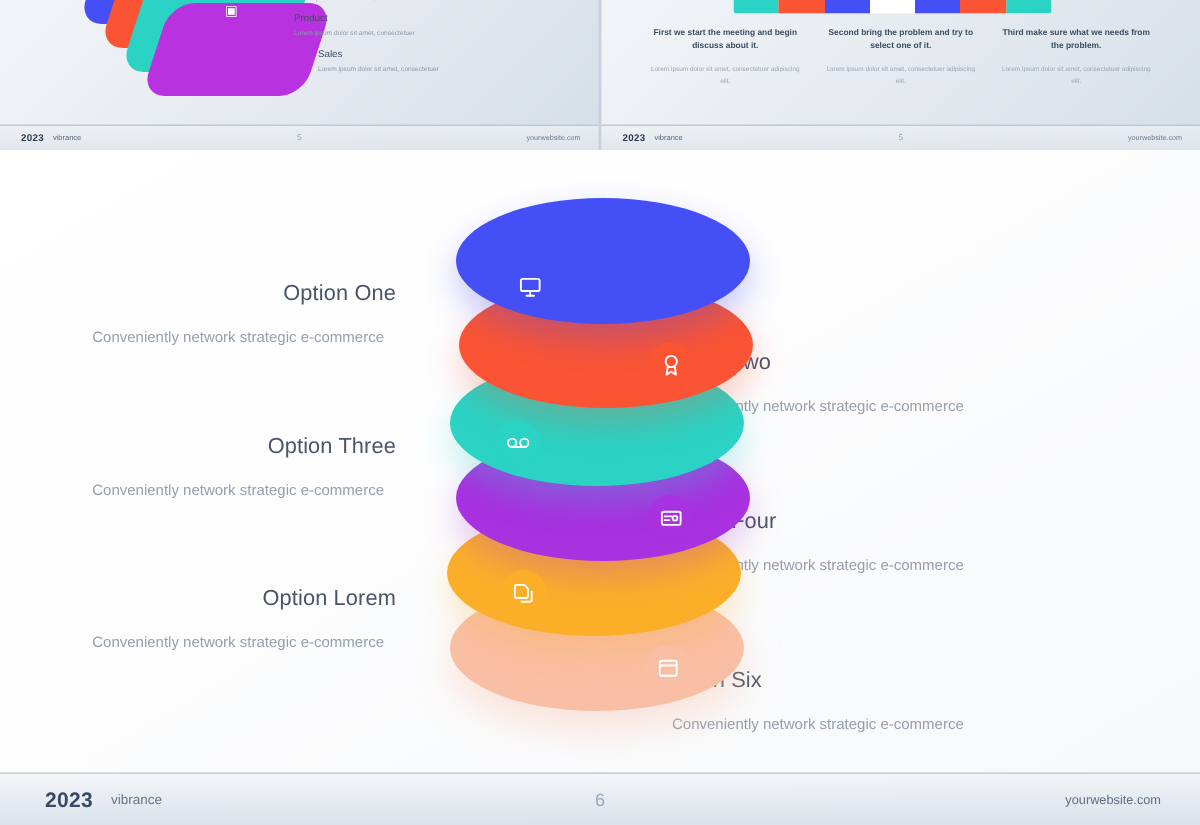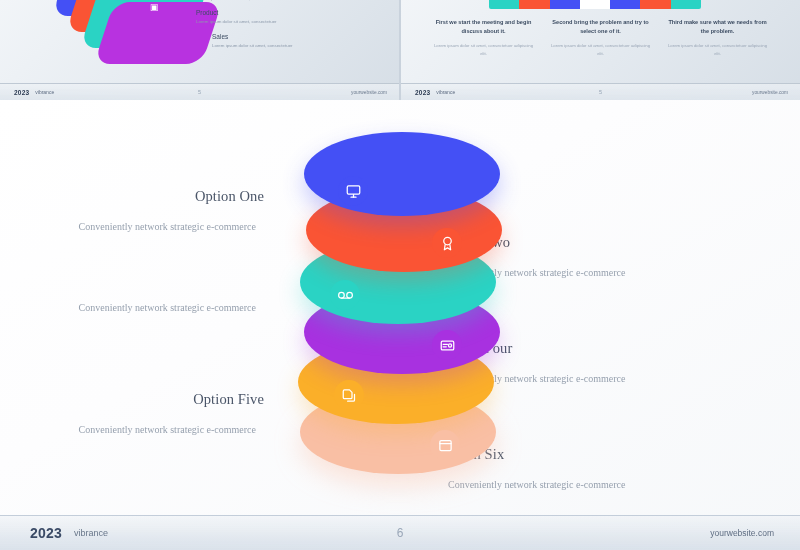--- a/index.html
+++ b/index.html
@@ -176,21 +176,20 @@
   .b1 { left: 42px;  top: 44px;  background: #4450f5; }
   .b2 { left: 136px; top: 96px;  background: #fa5434; }
   .b3 { left: 34px;  top: 148px; background: #2ad3c4; }
   .b4 { left: 136px; top: 198px; background: #a831e0; }
   .b5 { left: 38px;  top: 248px; background: #fbaf29; }
   .b6 { left: 134px; top: 298px; background: #f9bfa4; }
 
   .opt {
     position: absolute;
     width: 220px;
-    font-family: Liberation Serif, serif;
   }
   .opt.left  { text-align: right; left: 44px; }
   .opt.right { text-align: left;  left: 440px; }
   .opt h3 {
     margin: 0 0 12px 0;
     font-size: 14.5px;
     font-weight: 400;
     color: #4a5568;
     letter-spacing: .1px;
   }
@@ -308,24 +307,25 @@
     </div>
   </div>
 
   <div class="slide">
 
     <div class="opt left o1">
       <h3>Option One</h3>
       <p>Conveniently network strategic e-commerce</p>
     </div>
     <div class="opt left o3">
+      <h3>Option Three</h3>
       <p>Conveniently network strategic e-commerce</p>
     </div>
     <div class="opt left o5">
-      <h3>Option Five</h3>
+      <h3>Option Lorem</h3>
       <p>Conveniently network strategic e-commerce</p>
     </div>
 
     <div class="opt right o2">
       <h3>Option Two</h3>
       <p>Conveniently network strategic e-commerce</p>
     </div>
     <div class="opt right o4">
       <h3>Option Four</h3>
       <p>Conveniently network strategic e-commerce</p>

